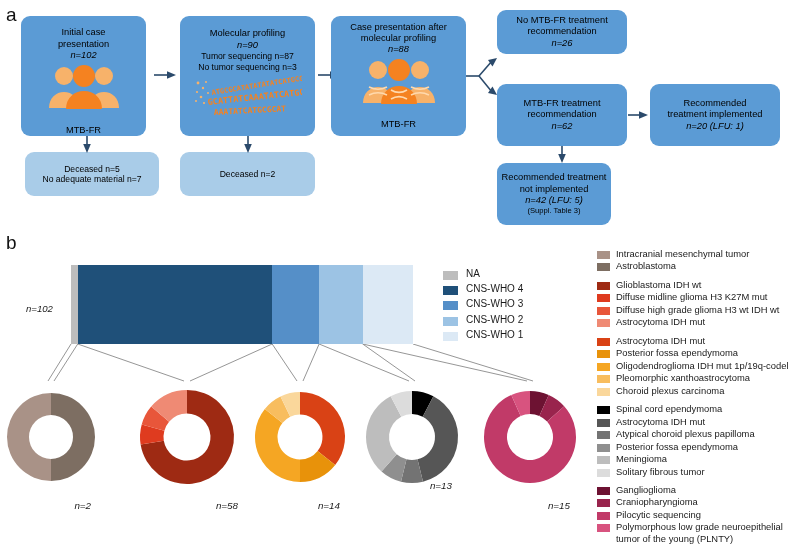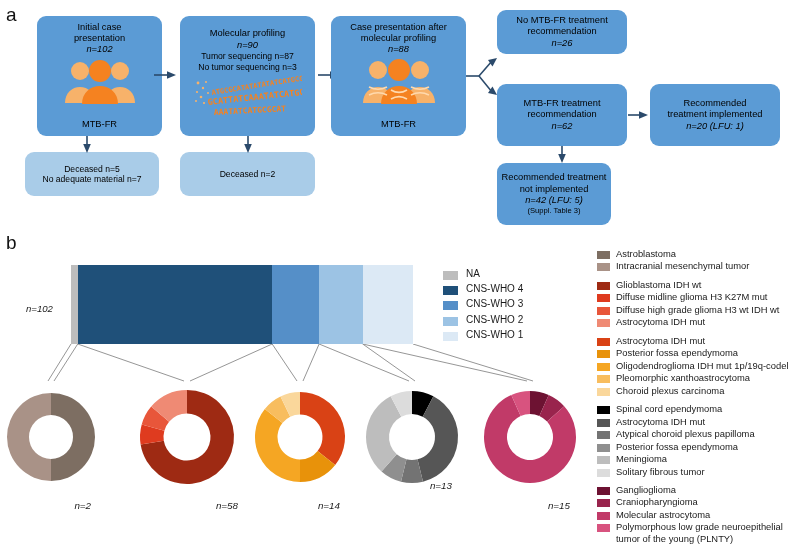--- a/index.html
+++ b/index.html
@@ -32,21 +32,21 @@
   #who-legend .lgtxt{font-size:10px;}
   #who-legend .legend-item{margin-bottom:3px;}
   #tumor-legend{position:absolute;left:597px;top:248px;width:202px;}
   .donut-n{position:absolute;font-size:9.8px;text-align:right;width:80px;}
 </style>
 </head>
 <body>
 
 <div class="panel-label" style="left:6px;top:4px;">a</div>
 
-<div class="box dark" style="left:37px;top:16px;width:125px;height:120px;">
+<div class="box dark" style="left:21px;top:16px;width:125px;height:120px;justify-content:flex-end;">
   <div class="ttl">Initial case</div>
   <div class="ttl">presentation</div>
   <div class="ttl ital">n=102</div>
   <div class="icon-wrap">
     <svg width="76" height="46" viewBox="0 0 76 46">
       <circle cx="18" cy="12" r="9" fill="#f7b26a"></circle>
       <path d="M3 44c0-10 7-16 15-16s15 6 15 16z" fill="#f7b26a"></path>
       <circle cx="58" cy="12" r="9" fill="#f7b26a"></circle>
       <path d="M43 44c0-10 7-16 15-16s15 6 15 16z" fill="#f7b26a"></path>
       <circle cx="38" cy="12" r="11" fill="#f58220"></circle>
@@ -248,27 +248,27 @@
     </div>
     <div class="legend-item">
       <span class="sw" style="background: rgb(220, 233, 245);"></span>
       <span class="lgtxt">CNS-WHO 1</span>
     </div>
   </div>
 
 <div id="tumor-legend">
     <div class="legend-group">
       <div class="legend-item">
+        <span class="sw" style="background: rgb(169, 146, 135);"></span>
+        <span class="lgtxt">Intracranial mesenchymal tumor</span>
+      </div>
+      <div class="legend-item">
         <span class="sw" style="background: rgb(125, 110, 98);"></span>
         <span class="lgtxt">Astroblastoma</span>
       </div>
-      <div class="legend-item">
-        <span class="sw" style="background: rgb(169, 146, 135);"></span>
-        <span class="lgtxt">Intracranial mesenchymal tumor</span>
-      </div>
     </div>
     <div class="legend-group">
       <div class="legend-item">
         <span class="sw" style="background: rgb(158, 42, 19);"></span>
         <span class="lgtxt">Glioblastoma IDH wt</span>
       </div>
       <div class="legend-item">
         <span class="sw" style="background: rgb(223, 59, 31);"></span>
         <span class="lgtxt">Diffuse midline glioma H3 K27M mut</span>
       </div>
@@ -333,20 +333,20 @@
       <div class="legend-item">
         <span class="sw" style="background: rgb(109, 18, 50);"></span>
         <span class="lgtxt">Ganglioglioma</span>
       </div>
       <div class="legend-item">
         <span class="sw" style="background: rgb(153, 36, 77);"></span>
         <span class="lgtxt">Craniopharyngioma</span>
       </div>
       <div class="legend-item">
         <span class="sw" style="background: rgb(193, 58, 104);"></span>
-        <span class="lgtxt">Molecular astrocytoma</span>
+        <span class="lgtxt">Pilocytic sequencing</span>
       </div>
       <div class="legend-item">
         <span class="sw" style="background: rgb(216, 83, 127);"></span>
         <span class="lgtxt">Polymorphous low grade neuroepithelial tumor of the young (PLNTY)</span>
       </div>
     </div>
   </div>
 
 </body></html>

